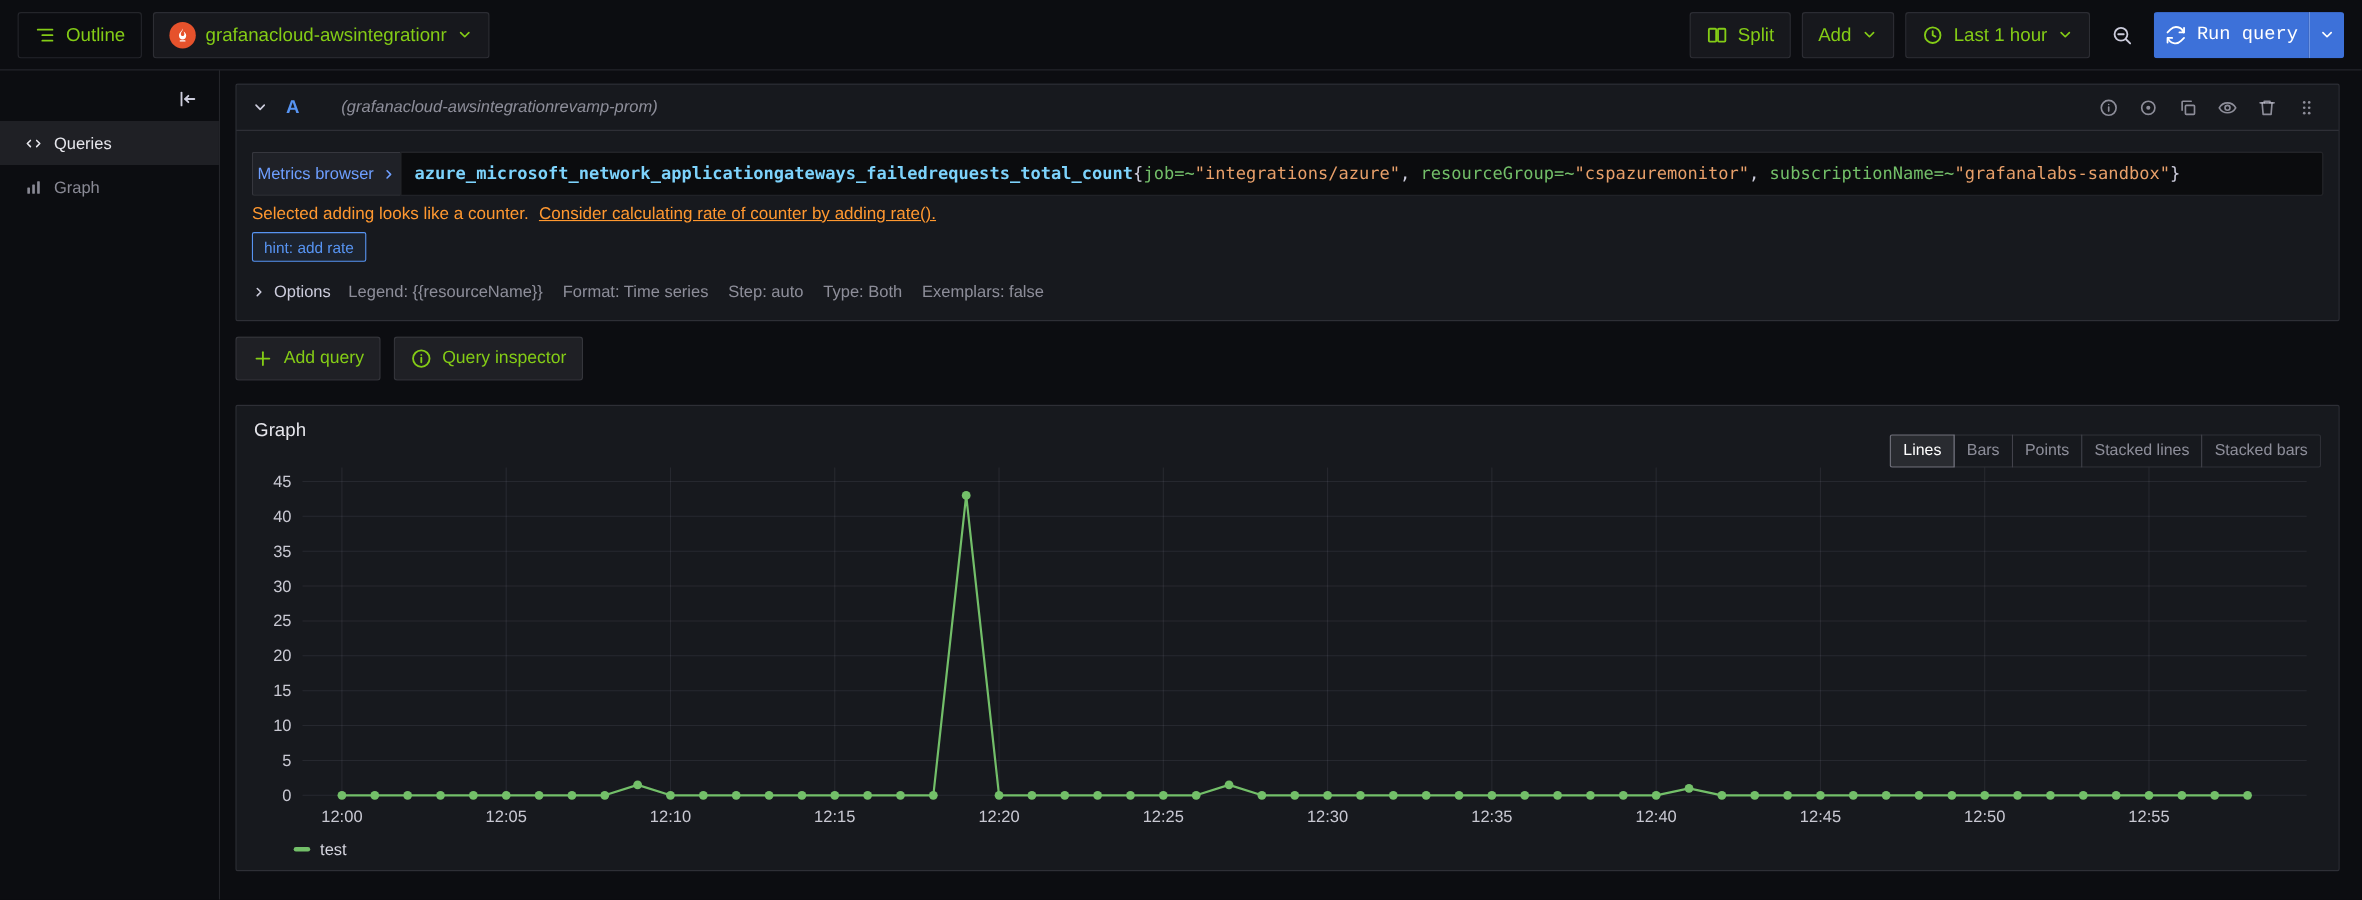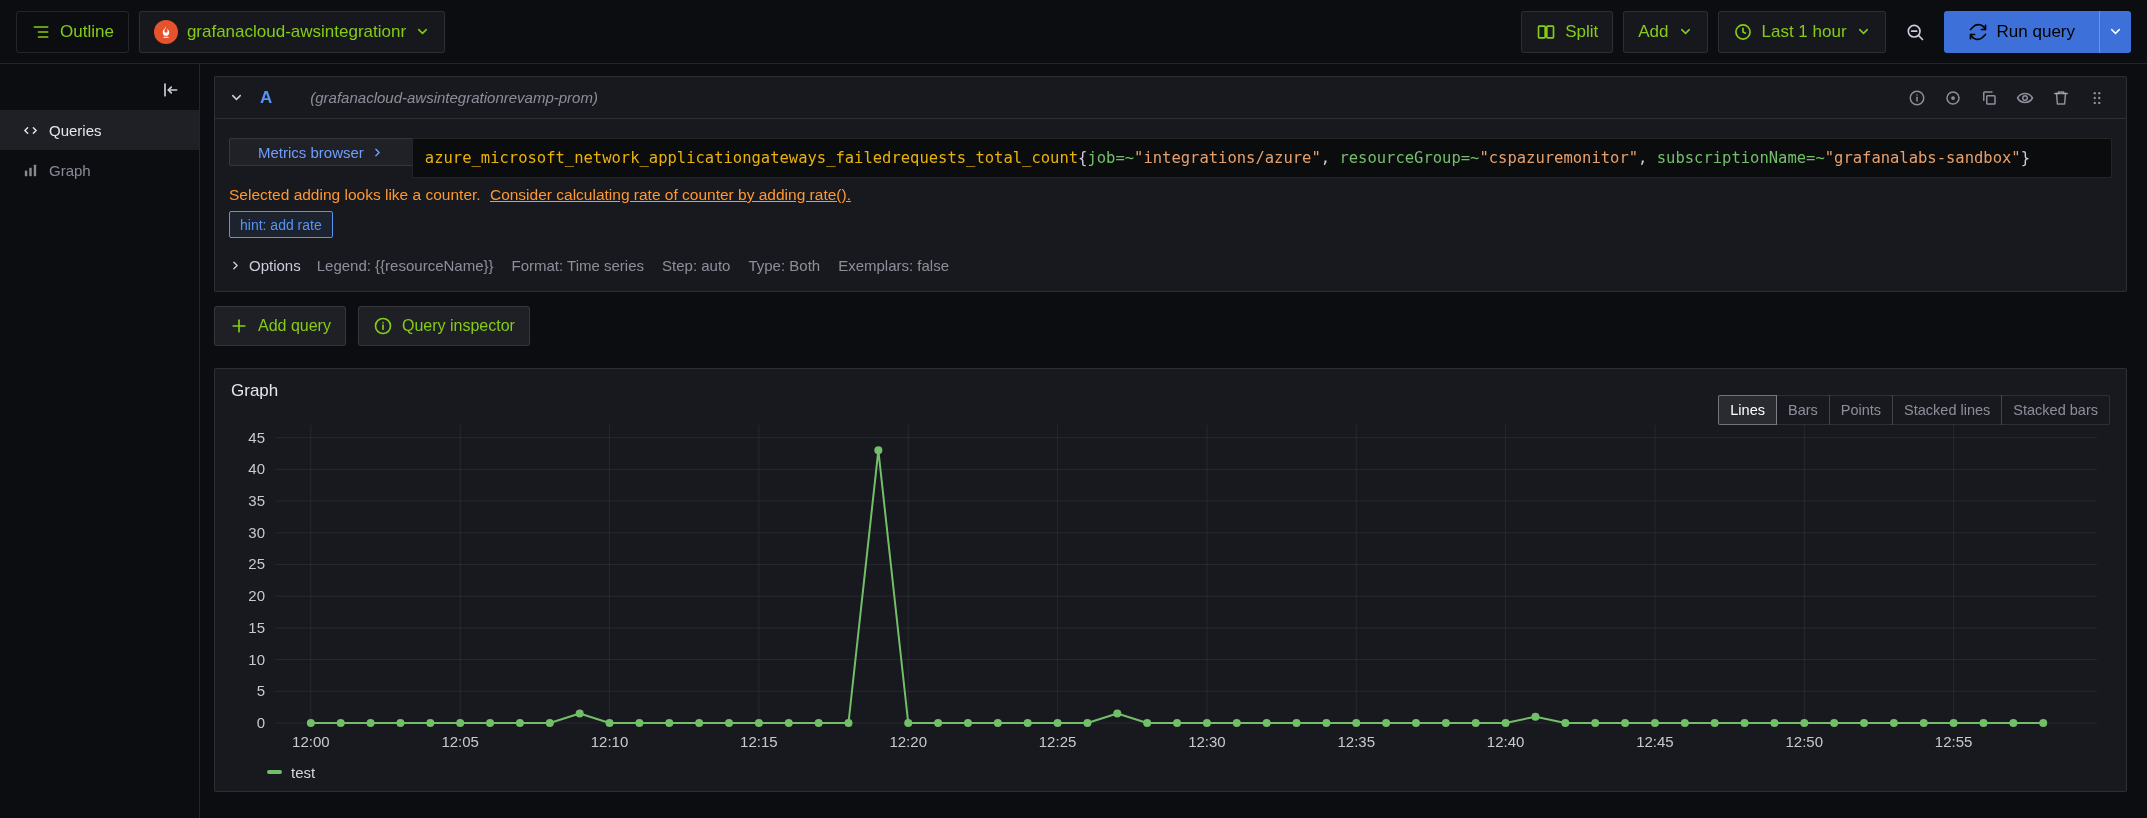--- a/index.html
+++ b/index.html
@@ -27,22 +27,22 @@
   .btn { display: inline-flex; align-items: center; gap: 9px; height: 42px; padding: 0 14px;
     background: rgba(204,204,220,0.06); border: 1px solid var(--border); border-radius: 3px;
     color: #84cc16; font-size: 17px; font-family: inherit; cursor: pointer; white-space: nowrap; }
   .btn.ghost { background: transparent; }
   .icon-btn { display: inline-flex; align-items: center; justify-content: center; width: 38px; height: 42px;
     background: transparent; border: none; color: #ccccdc; cursor: pointer; padding: 0; }
   .ds-logo { width: 24px; height: 24px; border-radius: 50%; background: #e6522c;
     display: inline-flex; align-items: center; justify-content: center; flex: none; }
   .ds-logo svg { width: 16px; height: 16px; }
   .run-query { display: inline-flex; align-items: stretch; height: 42px; border-radius: 3px; overflow: hidden; }
-  .run-query .main { display: inline-flex; align-items: center; gap: 9px; padding: 0 24px;
-    background: var(--primary); color: #000000; border: none; font-size: 17px; font-family: Liberation Sans, sans-serif; cursor: pointer; }
+  .run-query .main { display: inline-flex; align-items: center; gap: 9px; padding: 0 10px;
+    background: var(--primary); color: #ffffff; border: none; font-size: 17px; font-family: Liberation Mono, monospace; cursor: pointer; }
   .run-query .caret { display: inline-flex; align-items: center; padding: 0 8px; background: var(--primary);
     border: none; border-left: 1px solid rgba(255,255,255,0.25); color: #fff; cursor: pointer; }
 
   
   .layout { display: flex; height: 754px; }
   .sidebar { width: 200px; flex: none; border-right: 1px solid var(--border); padding-top: 6px; }
   .sidebar-head { display: flex; justify-content: flex-end; padding: 4px 10px; }
   .side-item { display: flex; align-items: center; gap: 10px; height: 40px; padding: 0 22px;
     color: var(--muted); font-size: 15px; cursor: pointer; }
   .side-item.active { background: rgba(204,204,220,0.10); color: #e6e6ec; }
@@ -66,28 +66,28 @@
   .explain { display: flex; align-items: center; gap: 9px; color: var(--muted); font-size: 15px; }
   .toggle { width: 36px; height: 20px; border-radius: 10px; background: rgba(204,204,220,0.22);
     position: relative; cursor: pointer; flex: none; }
   .toggle .knob { position: absolute; left: 2px; top: 2px; width: 16px; height: 16px; border-radius: 50%; background: #e9e9ee; }
   .seg { margin-left: auto; display: flex; border: 1px solid var(--border); border-radius: 3px; overflow: hidden; }
   .seg button { height: 32px; padding: 0 13px; font-size: 15px; font-family: inherit; border: none;
     background: transparent; color: var(--muted); cursor: pointer; }
   .seg button.active { background: rgba(204,204,220,0.16); color: #fff; }
 
   .qrow { display: flex; margin-top: 9px; }
-  .metrics-browser { display: flex; align-items: center; gap: 7px; height: 28px; padding: 0 28px;
+  .metrics-browser { display: flex; align-items: center; gap: 7px; height: 40px; padding: 0 4px;
     background: rgba(204,204,220,0.05); border: 1px solid var(--border); border-right: none;
     border-radius: 2px 0 0 2px; color: var(--link-blue); font-size: 15px; cursor: pointer; white-space: nowrap; }
   .query-input { flex: 1; min-width: 0; height: 40px; display: flex; align-items: center;
     background: var(--input); border: 1px solid var(--border); border-radius: 0 2px 2px 0;
     padding: 0 12px; overflow: hidden; white-space: nowrap; cursor: text;
     font-family: "DejaVu Sans Mono", "Liberation Mono", monospace; font-size: 15.5px; }
-  .tok-metric { color: #eab308; }
+  .tok-metric { color: #7dd3fc; font-weight: bold; }
 
   .warning { margin-top: 8px; font-size: 15.5px; color: var(--orange); }
   .warning a { color: var(--orange); text-decoration: underline; cursor: pointer; margin-left: 5px; }
   .hint-btn { margin-top: 7px; display: inline-flex; align-items: center; height: 27px; padding: 0 10px;
     background: rgba(87,148,242,0.08); border: 1px solid var(--blue); border-radius: 2px;
     color: var(--blue); font-size: 14px; font-family: inherit; cursor: pointer; }
   .options-row { margin-top: 13px; display: flex; align-items: center; gap: 8px; height: 28px; }
   .options-label { color: #ccccdc; font-size: 15px; font-weight: 500; cursor: pointer; display: flex; align-items: center; gap: 7px; }
   .options-summary { display: flex; gap: 18px; color: var(--muted); font-size: 15px; margin-left: 8px; }
 

